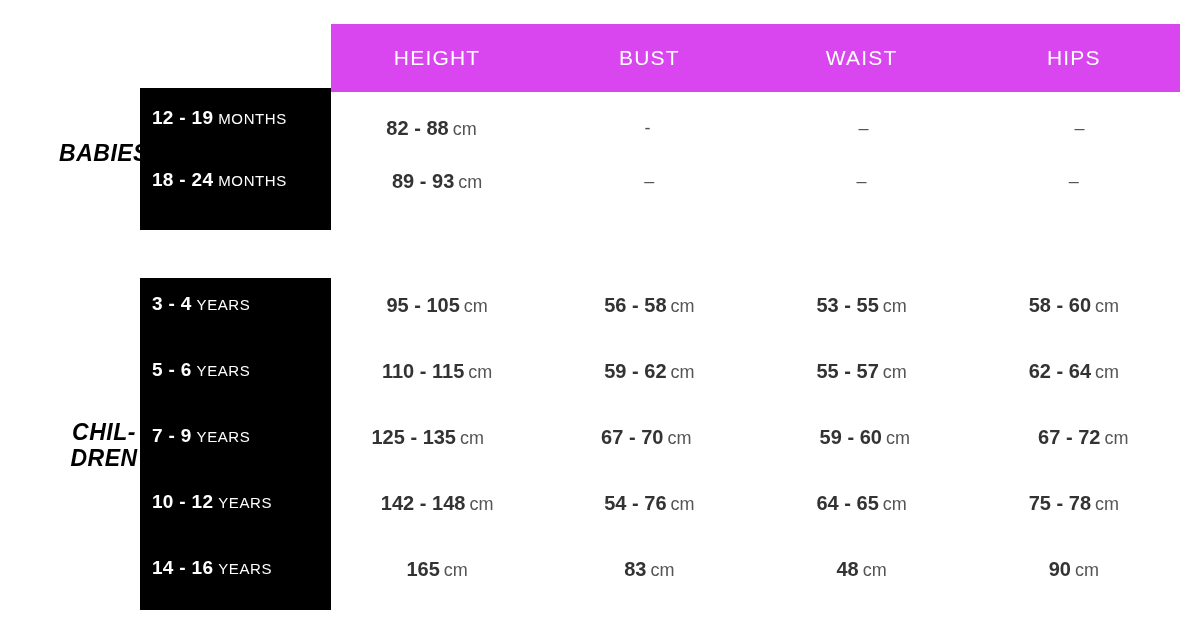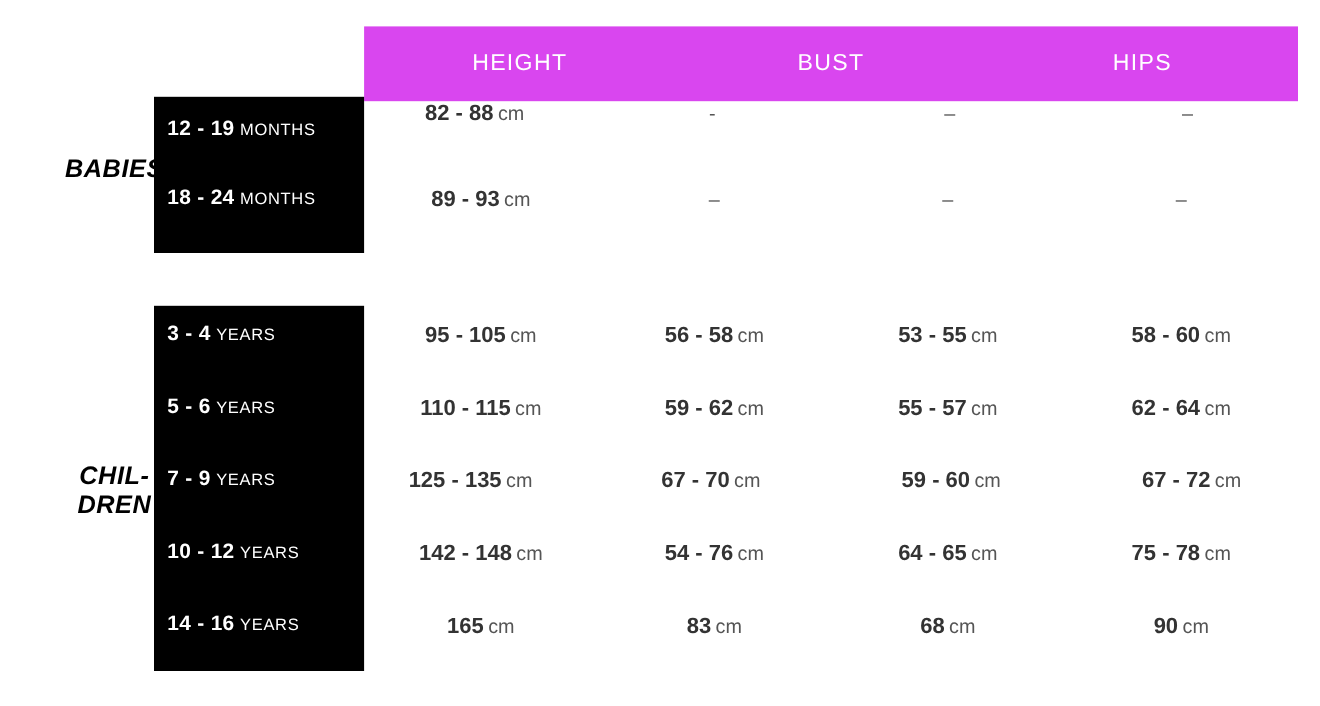--- a/index.html
+++ b/index.html
@@ -120,36 +120,37 @@
   }
 </style>
 </head>
 <body>
 
 <div class="sheet">
 
   <div class="header-bar">
     <div class="header-cell">HEIGHT</div>
     <div class="header-cell">BUST</div>
+    <div class="header-cell">WAIST</div>
     <div class="header-cell">HIPS</div>
   </div>
 
   <div class="age-block babies"></div>
   <div class="age-block children"></div>
 
   <div class="group-label babies">BABIES</div>
   <div class="group-label children">
     <span>CHIL-</span><br>
     <span>DREN</span>
   </div>
 
   <div class="age-row" style="top:107px;">
     <span class="age-num">12 - 19</span><span class="age-unit">MONTHS</span>
   </div>
-  <div class="data-row" style="top:92px;gap:15px;">
+  <div class="data-row" style="top:117px;gap:15px;">
     <div class="data-cell">
       <span class="val">82 - 88</span><span class="unit">cm</span>
     </div>
     <div class="data-cell">
       <span class="dash">-</span>
     </div>
     <div class="data-cell">
       <span class="dash">–</span>
     </div>
     <div class="data-cell">
@@ -251,20 +252,20 @@
     <span class="age-num">14 - 16</span><span class="age-unit">YEARS</span>
   </div>
   <div class="data-row" style="top:558px;">
     <div class="data-cell">
       <span class="val">165</span><span class="unit">cm</span>
     </div>
     <div class="data-cell">
       <span class="val">83</span><span class="unit">cm</span>
     </div>
     <div class="data-cell">
-      <span class="val">68</span><span class="unit">cm</span>
+      <span class="val">48</span><span class="unit">cm</span>
     </div>
     <div class="data-cell">
       <span class="val">90</span><span class="unit">cm</span>
     </div>
   </div>
 
 </div>
 
 </body></html>

